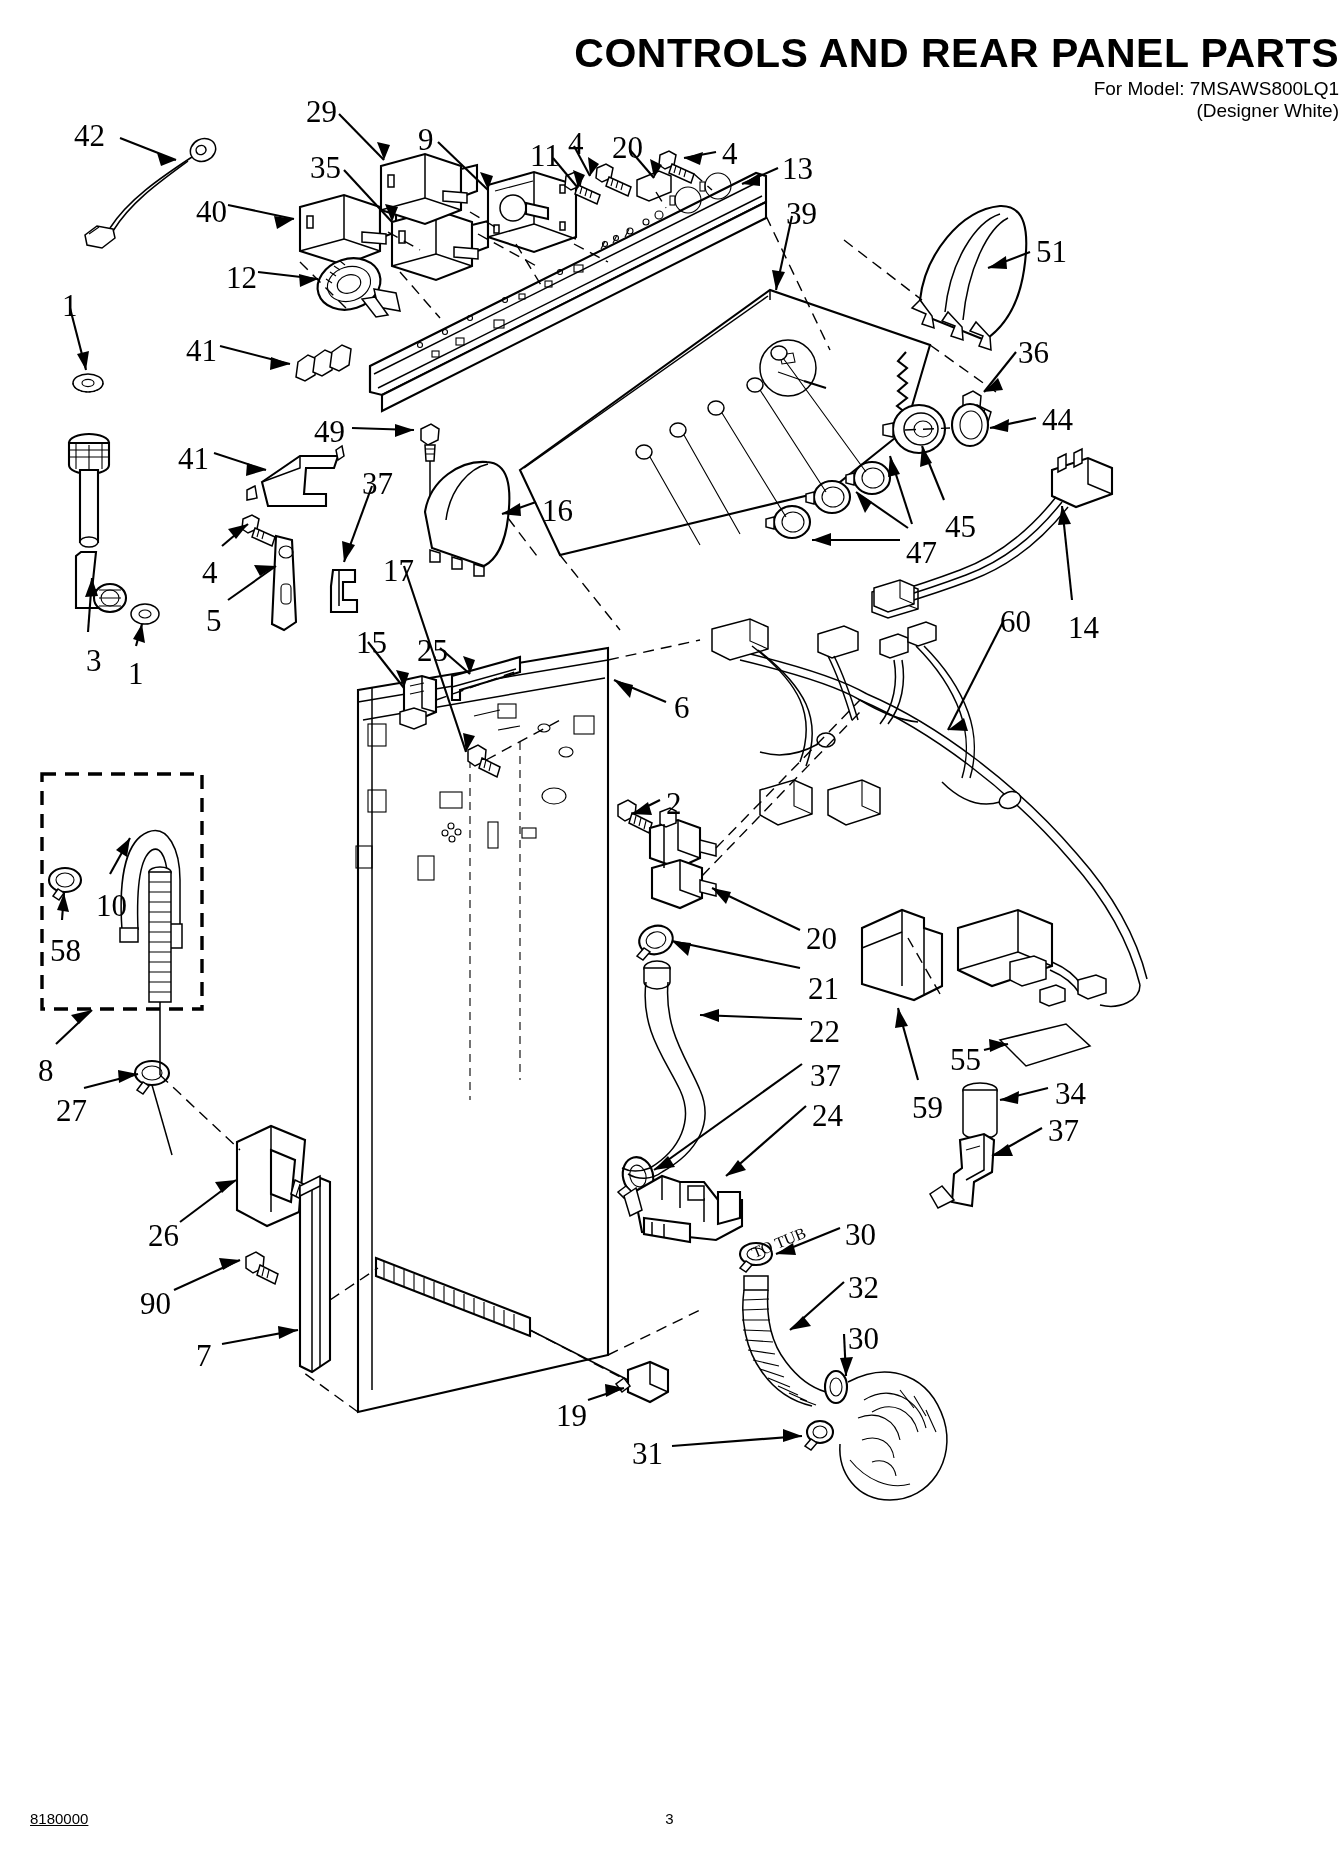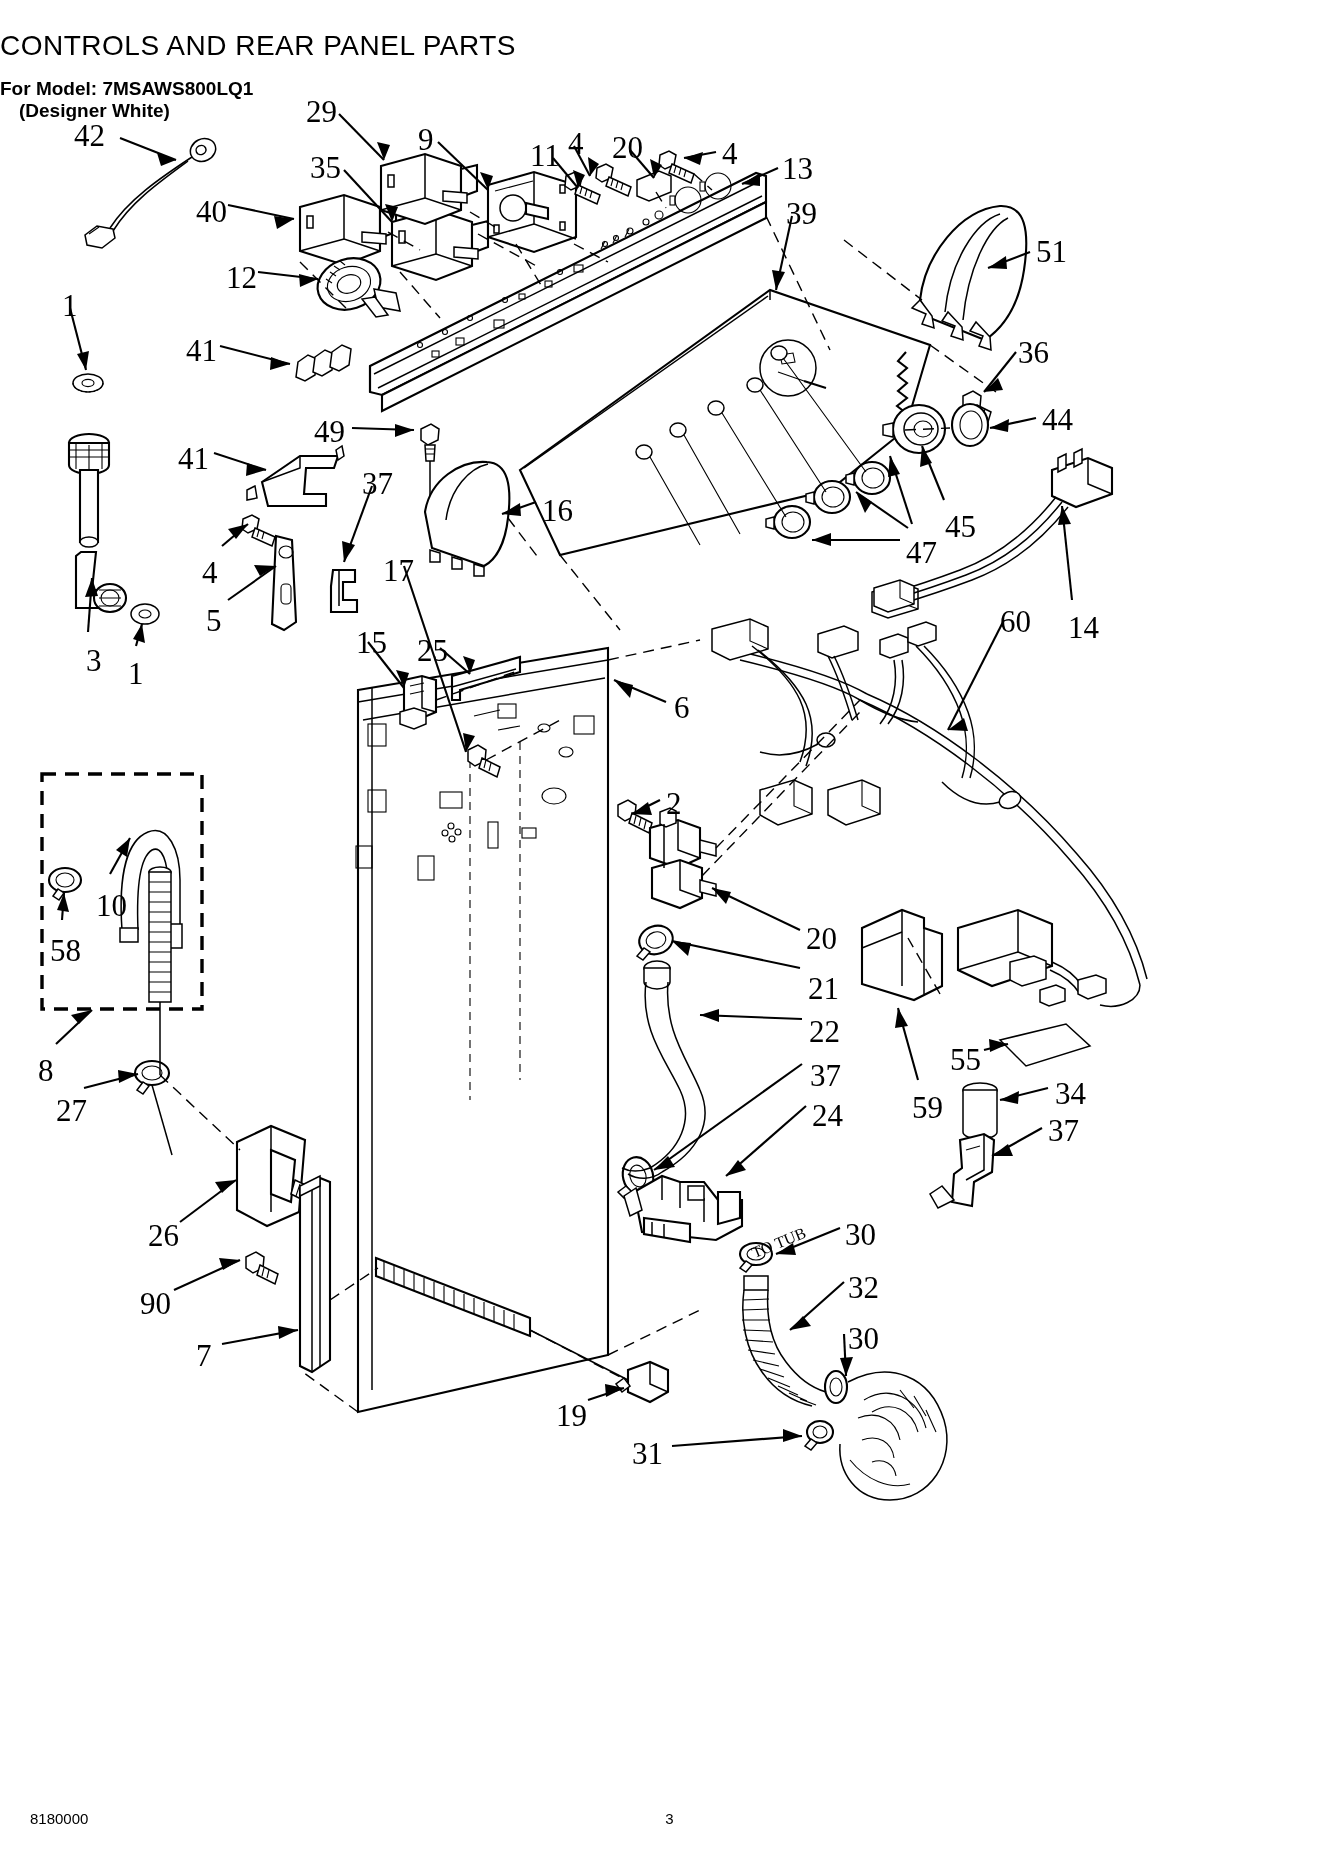--- a/index.html
+++ b/index.html
@@ -1,28 +1,28 @@
 <!DOCTYPE html>
 <html><head>
 <meta charset="utf-8">
 <style>
   html,body{margin:0;padding:0;background:#fff;}
   body{width:1339px;height:1849px;position:relative;overflow:hidden;
        font-family:"Liberation Sans",sans-serif;color:#000;}
   #sheet{position:absolute;inset:0;width:1339px;height:1849px;}
 
-  .title{position:absolute;left:0;right:0;top:30px;text-align:left;
-         font-size:28px;font-weight:normal;letter-spacing:.5px;}
-  .subtitle{position:absolute;left:0;right:0;text-align:left;
-            font-size:19px;font-weight:bold;}
+  .title{position:absolute;left:0;right:0;top:30px;text-align:right;
+         font-size:41px;font-weight:bold;letter-spacing:.5px;}
+  .subtitle{position:absolute;left:0;right:0;text-align:right;
+            font-size:19px;font-weight:normal;}
   #subtitle-model{top:78px;}
   #subtitle-color{top:100px;margin-left:19px;}
 
   .footer{position:absolute;bottom:22px;font-size:15px;}
-  #footer-left{left:30px;}
+  #footer-left{left:30px;text-decoration:underline;}
   #footer-page{left:0;right:0;text-align:center;}
 
   .callout{position:absolute;font-size:31px;font-weight:normal;
            font-family:"Liberation Serif",serif;line-height:1;
            white-space:nowrap;}
   .totub{position:absolute;font-size:16px;font-family:"Liberation Serif",serif;
          transform:rotate(-22deg);transform-origin:left bottom;white-space:nowrap;}
 
   svg{position:absolute;left:0;top:0;width:1339px;height:1849px;
       overflow:visible;pointer-events:none;}

